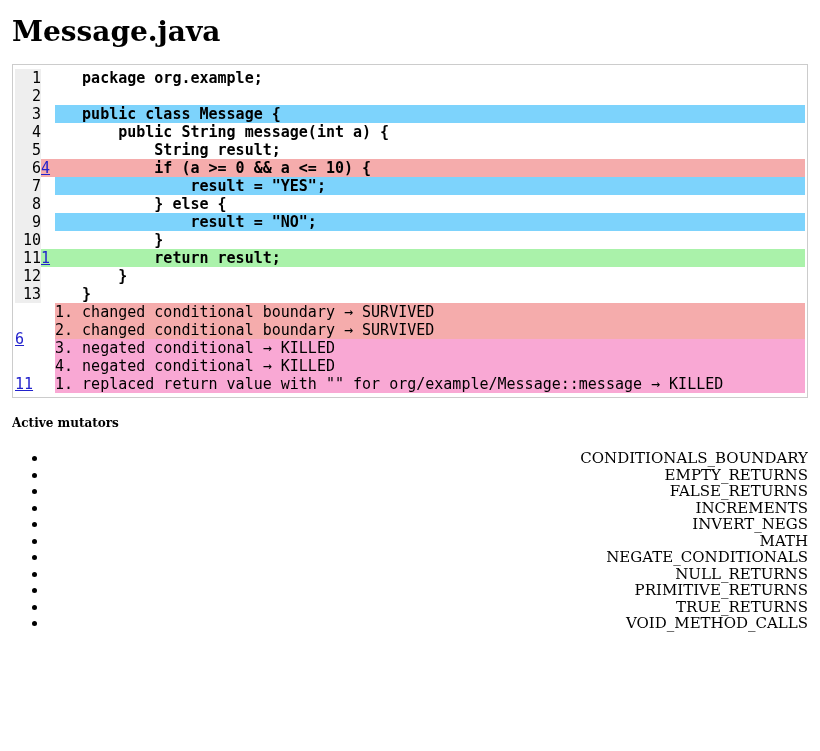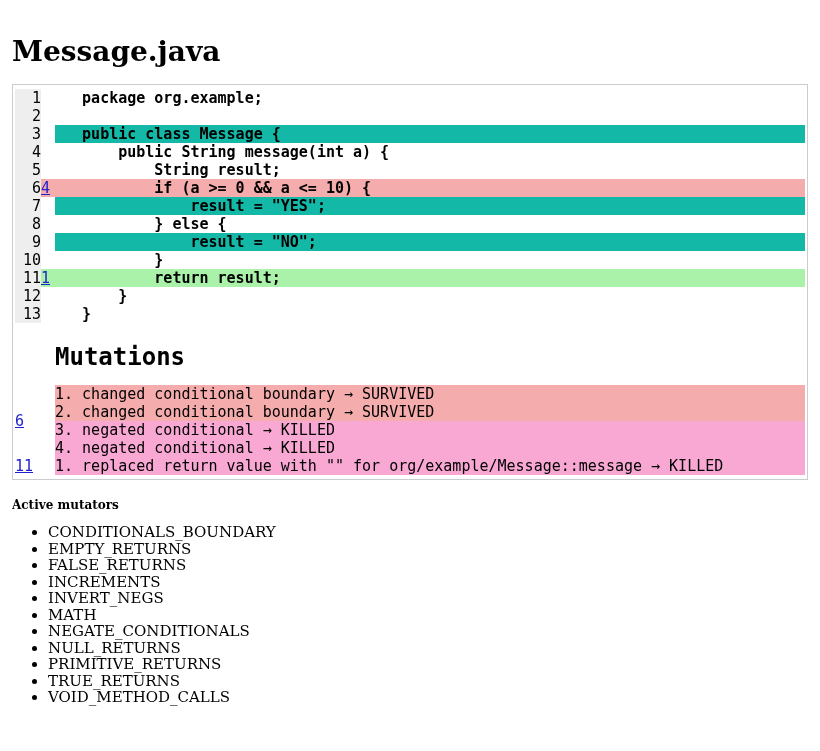--- a/index.html
+++ b/index.html
@@ -5,21 +5,21 @@
     body {
       font-family: "DejaVu Serif", Georgia, serif;
       background: #ffffff;
       color: #000000;
       margin: 12px;
       font-size: 15px;
     }
     h1 {
       font-size: 28px;
       font-weight: bold;
-      margin: 23px 0 16px 0;
+      margin: 3px 0 16px 0;
     }
     h2 {
       font-size: 24px;
       font-weight: bold;
       font-family: "DejaVu Sans Mono", monospace;
       margin: 20px 0 14px 0;
     }
     h3 {
       font-size: 12px;
       font-weight: bold;
@@ -52,21 +52,21 @@
     }
     .col-cov {
       width: 14px;
       text-align: left;
     }
     .col-code {
       padding-left: 0;
       font-weight: bold;
     }
     .cov-green {
-      background: #14b8a6;
+      background: #7dd3fc;
     }
     .cov-lgreen {
       background: #aaf2aa;
     }
     .cov-red {
       background: #f5acac;
     }
     a.count-link {
       color: #2222cc;
       text-decoration: underline;
@@ -91,22 +91,23 @@
     .mut-row {
       display: block;
     }
     .bg-survived {
       background: #f5acac;
     }
     .bg-killed {
       background: #f9a8d4;
     }
     ul.mutators {
-      margin: 12px 0 0 0;
+      margin: 20px 0 0 0;
       padding-left: 36px;
+      text-align: right;
     }
     ul.mutators li {
       font-family: "DejaVu Serif", Georgia, serif;
       font-size: 15px;
       line-height: 1.1;
     }
     .mutations-wrapper {
       padding-left: 40px;
     }
   </style>
@@ -114,23 +115,20 @@
 <body>
 
 <h1>Message.java</h1>
 
 <div class="report-box">
 
   <table class="code-table mono">
     <tbody id="code-body"><tr><td class="col-num num-bg">1</td><td class="col-cov "></td><td class="col-code ">   package org.example;</td></tr><tr><td class="col-num num-bg">2</td><td class="col-cov "></td><td class="col-code ">   </td></tr><tr><td class="col-num num-bg">3</td><td class="col-cov "></td><td class="col-code cov-green">   public class Message {</td></tr><tr><td class="col-num num-bg">4</td><td class="col-cov "></td><td class="col-code ">       public String message(int a) {</td></tr><tr><td class="col-num num-bg">5</td><td class="col-cov "></td><td class="col-code ">           String result;</td></tr><tr><td class="col-num num-bg">6</td><td class="col-cov cov-red"><a href="#" class="count-link">4</a></td><td class="col-code cov-red">           if (a &gt;= 0 &amp;&amp; a &lt;= 10) {</td></tr><tr><td class="col-num num-bg">7</td><td class="col-cov "></td><td class="col-code cov-green">               result = "YES";</td></tr><tr><td class="col-num num-bg">8</td><td class="col-cov "></td><td class="col-code ">           } else {</td></tr><tr><td class="col-num num-bg">9</td><td class="col-cov "></td><td class="col-code cov-green">               result = "NO";</td></tr><tr><td class="col-num num-bg">10</td><td class="col-cov "></td><td class="col-code ">           }</td></tr><tr><td class="col-num num-bg">11</td><td class="col-cov cov-lgreen"><a href="#" class="count-link">1</a></td><td class="col-code cov-lgreen">           return result;</td></tr><tr><td class="col-num num-bg">12</td><td class="col-cov "></td><td class="col-code ">       }</td></tr><tr><td class="col-num num-bg">13</td><td class="col-cov "></td><td class="col-code ">   }</td></tr></tbody>
   </table>
 
-  <div class="mutations-wrapper">
-    <h2>Mutations</h2>
-  </div>
 
   <table class="mut-table mono">
     <tbody id="mut-body"><tr><td class="mut-lineno"><a href="#" class="count-link">6</a></td><td class="mut-detail"><span class="mut-row bg-survived">1. changed conditional boundary → SURVIVED</span><span class="mut-row bg-survived">2. changed conditional boundary → SURVIVED</span><span class="mut-row bg-killed">3. negated conditional → KILLED</span><span class="mut-row bg-killed">4. negated conditional → KILLED</span></td></tr><tr><td class="mut-lineno"><a href="#" class="count-link">11</a></td><td class="mut-detail"><span class="mut-row bg-killed">1. replaced return value with "" for org/example/Message::message → KILLED</span></td></tr></tbody>
   </table>
 
 </div>
 
 <h3>Active mutators</h3>
 <ul class="mutators" id="mutators-list">
     <li>CONDITIONALS_BOUNDARY</li>

